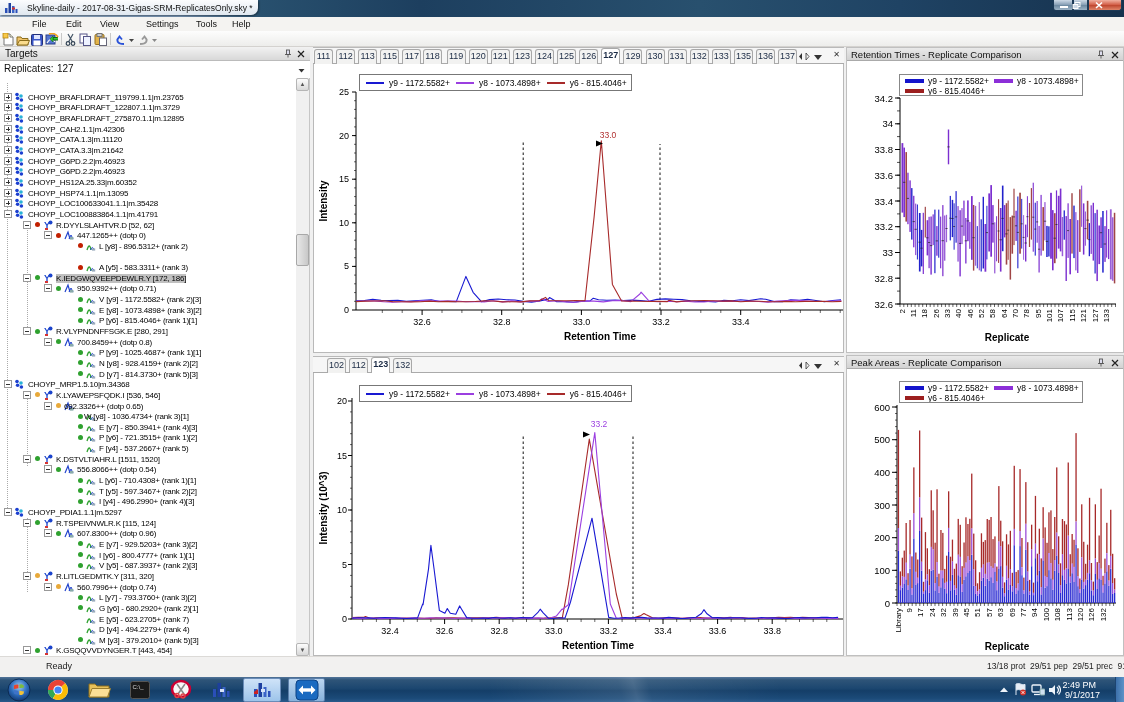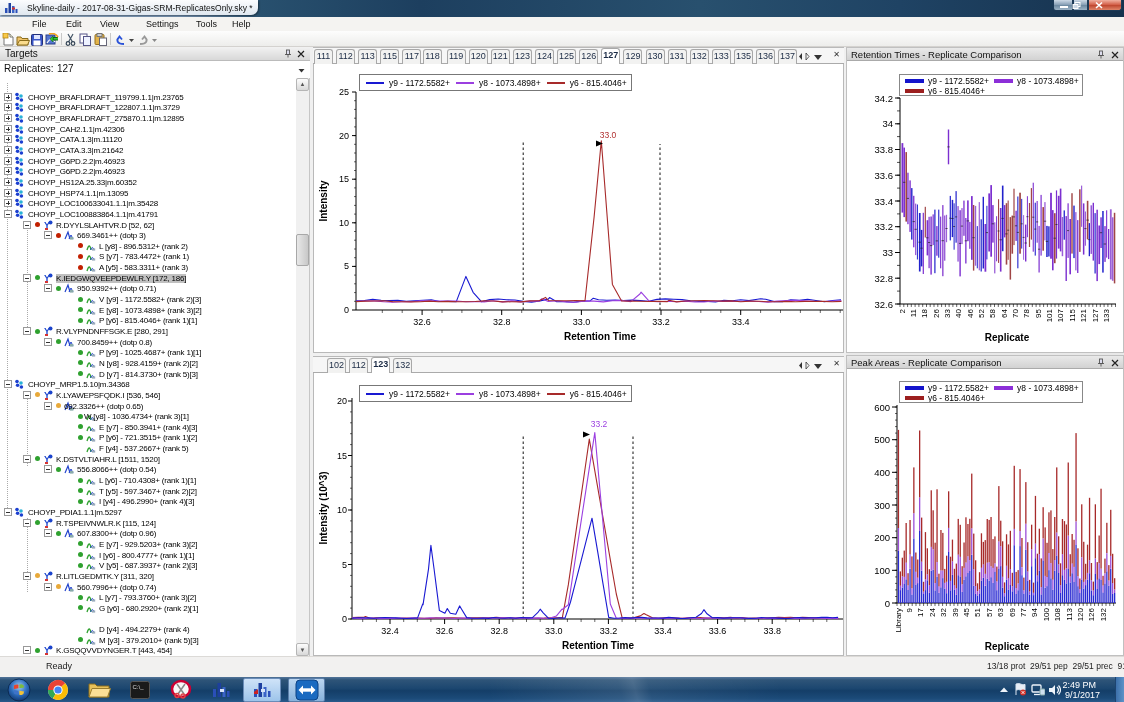--- a/index.html
+++ b/index.html
@@ -376,43 +376,32 @@
           <i></i>
         </span>
         <span class="dot" style="left:56px;background:#c22000"></span>
         <span class="ticon" style="left:64px">
           <svg width="10" height="10" viewBox="0 0 10 10">
             <path d="M1 9 L4 2 L6 9" fill="none" stroke="#2244cc" stroke-width="1.2"></path>
             <path d="M5 9 L7 5 L9 9" fill="none" stroke="#2244cc" stroke-width="1"></path>
             <rect x="6" y="7" width="3.4" height="2.6" fill="#8aa"></rect>
           </svg>
         </span>
-        <span class="ttext" style="left:77px">669.3461++ (dotp 3)</span>
+        <span class="ttext" style="left:77px">447.1265++ (dotp 0)</span>
       </div>
       <div class="trow" style="top:162.8px">
         <span class="dot" style="left:78px;background:#c22000"></span>
         <span class="ticon" style="left:86px">
           <svg width="10" height="10" viewBox="0 0 10 10">
             <path d="M1 9 Q3.5 1 5 9" fill="none" stroke="#2fa12f" stroke-width="1.3"></path>
             <path d="M4.5 9 Q6.5 4 8 9" fill="none" stroke="#2244cc" stroke-width="1"></path>
             <rect x="6" y="7.4" width="3.2" height="2.2" fill="#9ab"></rect>
           </svg>
         </span>
         <span class="ttext" style="left:99px">L [y8] - 896.5312+ (rank 2)</span>
-      </div>
-      <div class="trow" style="top:173.4px">
-        <span class="dot" style="left:78px;background:#c22000"></span>
-        <span class="ticon" style="left:86px">
-          <svg width="10" height="10" viewBox="0 0 10 10">
-            <path d="M1 9 Q3.5 1 5 9" fill="none" stroke="#2fa12f" stroke-width="1.3"></path>
-            <path d="M4.5 9 Q6.5 4 8 9" fill="none" stroke="#2244cc" stroke-width="1"></path>
-            <rect x="6" y="7.4" width="3.2" height="2.2" fill="#9ab"></rect>
-          </svg>
-        </span>
-        <span class="ttext" style="left:99px">S [y7] - 783.4472+ (rank 1)</span>
       </div>
       <div class="trow" style="top:184.1px">
         <span class="dot" style="left:78px;background:#c22000"></span>
         <span class="ticon" style="left:86px">
           <svg width="10" height="10" viewBox="0 0 10 10">
             <path d="M1 9 Q3.5 1 5 9" fill="none" stroke="#2fa12f" stroke-width="1.3"></path>
             <path d="M4.5 9 Q6.5 4 8 9" fill="none" stroke="#2244cc" stroke-width="1"></path>
             <rect x="6" y="7.4" width="3.2" height="2.2" fill="#9ab"></rect>
           </svg>
         </span>
@@ -803,20 +792,30 @@
       <div class="trow" style="top:524.8px">
         <span class="dot" style="left:78px;background:#2fa12f"></span>
         <span class="ticon" style="left:86px">
           <svg width="10" height="10" viewBox="0 0 10 10">
             <path d="M1 9 Q3.5 1 5 9" fill="none" stroke="#2fa12f" stroke-width="1.3"></path>
             <path d="M4.5 9 Q6.5 4 8 9" fill="none" stroke="#2244cc" stroke-width="1"></path>
             <rect x="6" y="7.4" width="3.2" height="2.2" fill="#9ab"></rect>
           </svg>
         </span>
         <span class="ttext" style="left:99px">G [y6] - 680.2920+ (rank 2)[1]</span>
+      </div>
+      <div class="trow" style="top:535.5px">
+        <span class="ticon" style="left:86px">
+          <svg width="10" height="10" viewBox="0 0 10 10">
+            <path d="M1 9 Q3.5 1 5 9" fill="none" stroke="#2fa12f" stroke-width="1.3"></path>
+            <path d="M4.5 9 Q6.5 4 8 9" fill="none" stroke="#2244cc" stroke-width="1"></path>
+            <rect x="6" y="7.4" width="3.2" height="2.2" fill="#9ab"></rect>
+          </svg>
+        </span>
+        <span class="ttext" style="left:99px">E [y5] - 623.2705+ (rank 7)</span>
       </div>
       <div class="trow" style="top:546.1px">
         <span class="ticon" style="left:86px">
           <svg width="10" height="10" viewBox="0 0 10 10">
             <path d="M1 9 Q3.5 1 5 9" fill="none" stroke="#2fa12f" stroke-width="1.3"></path>
             <path d="M4.5 9 Q6.5 4 8 9" fill="none" stroke="#2244cc" stroke-width="1"></path>
             <rect x="6" y="7.4" width="3.2" height="2.2" fill="#9ab"></rect>
           </svg>
         </span>
         <span class="ttext" style="left:99px">D [y4] - 494.2279+ (rank 4)</span>

